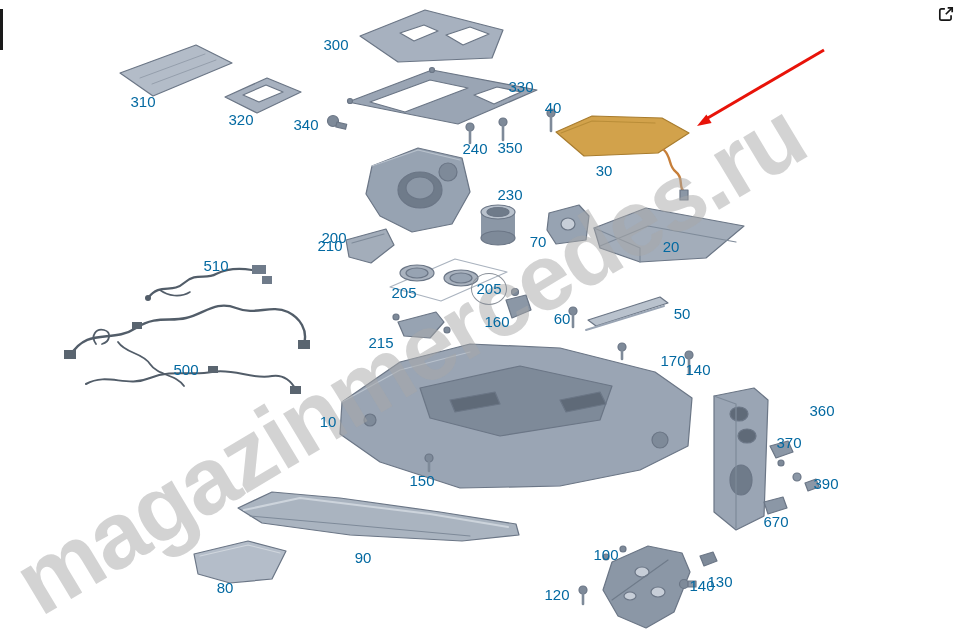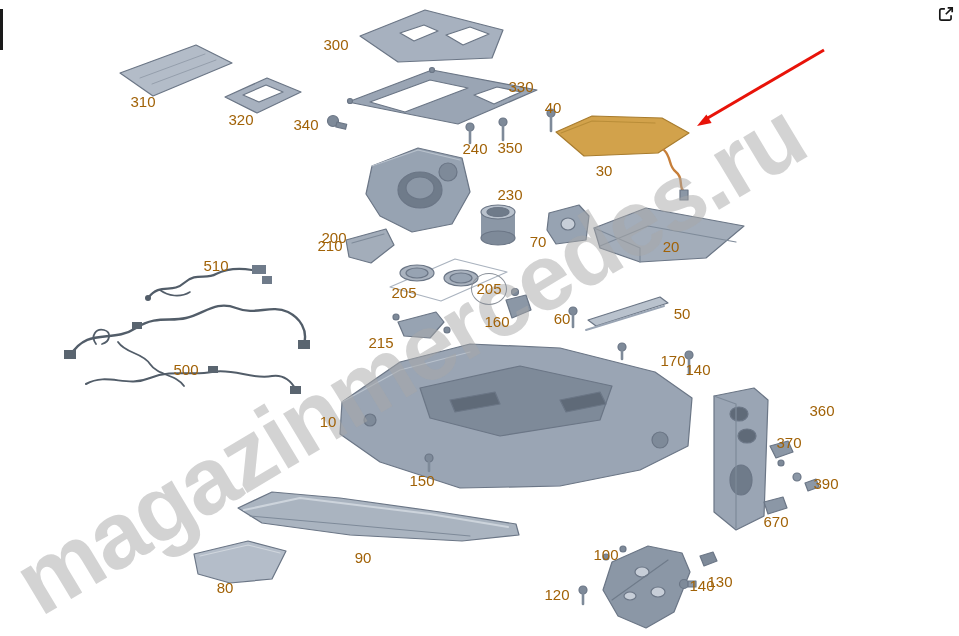--- a/index.html
+++ b/index.html
@@ -38,21 +38,21 @@
     position: absolute;
     left: 0; top: 0;
     width: 959px; height: 636px;
     z-index: 3;
     pointer-events: none;
   }
   .part-label {
     position: absolute;
     transform: translate(-50%, -50%);
     font-size: 15px;
-    color: #a16207;
+    color: #0369a1;
     white-space: nowrap;
   }
   .part-label.circled {
     width: 34px;
     height: 30px;
     line-height: 30px;
     text-align: center;
     border: 1.5px solid #8a9099;
     border-radius: 50%;
   }

